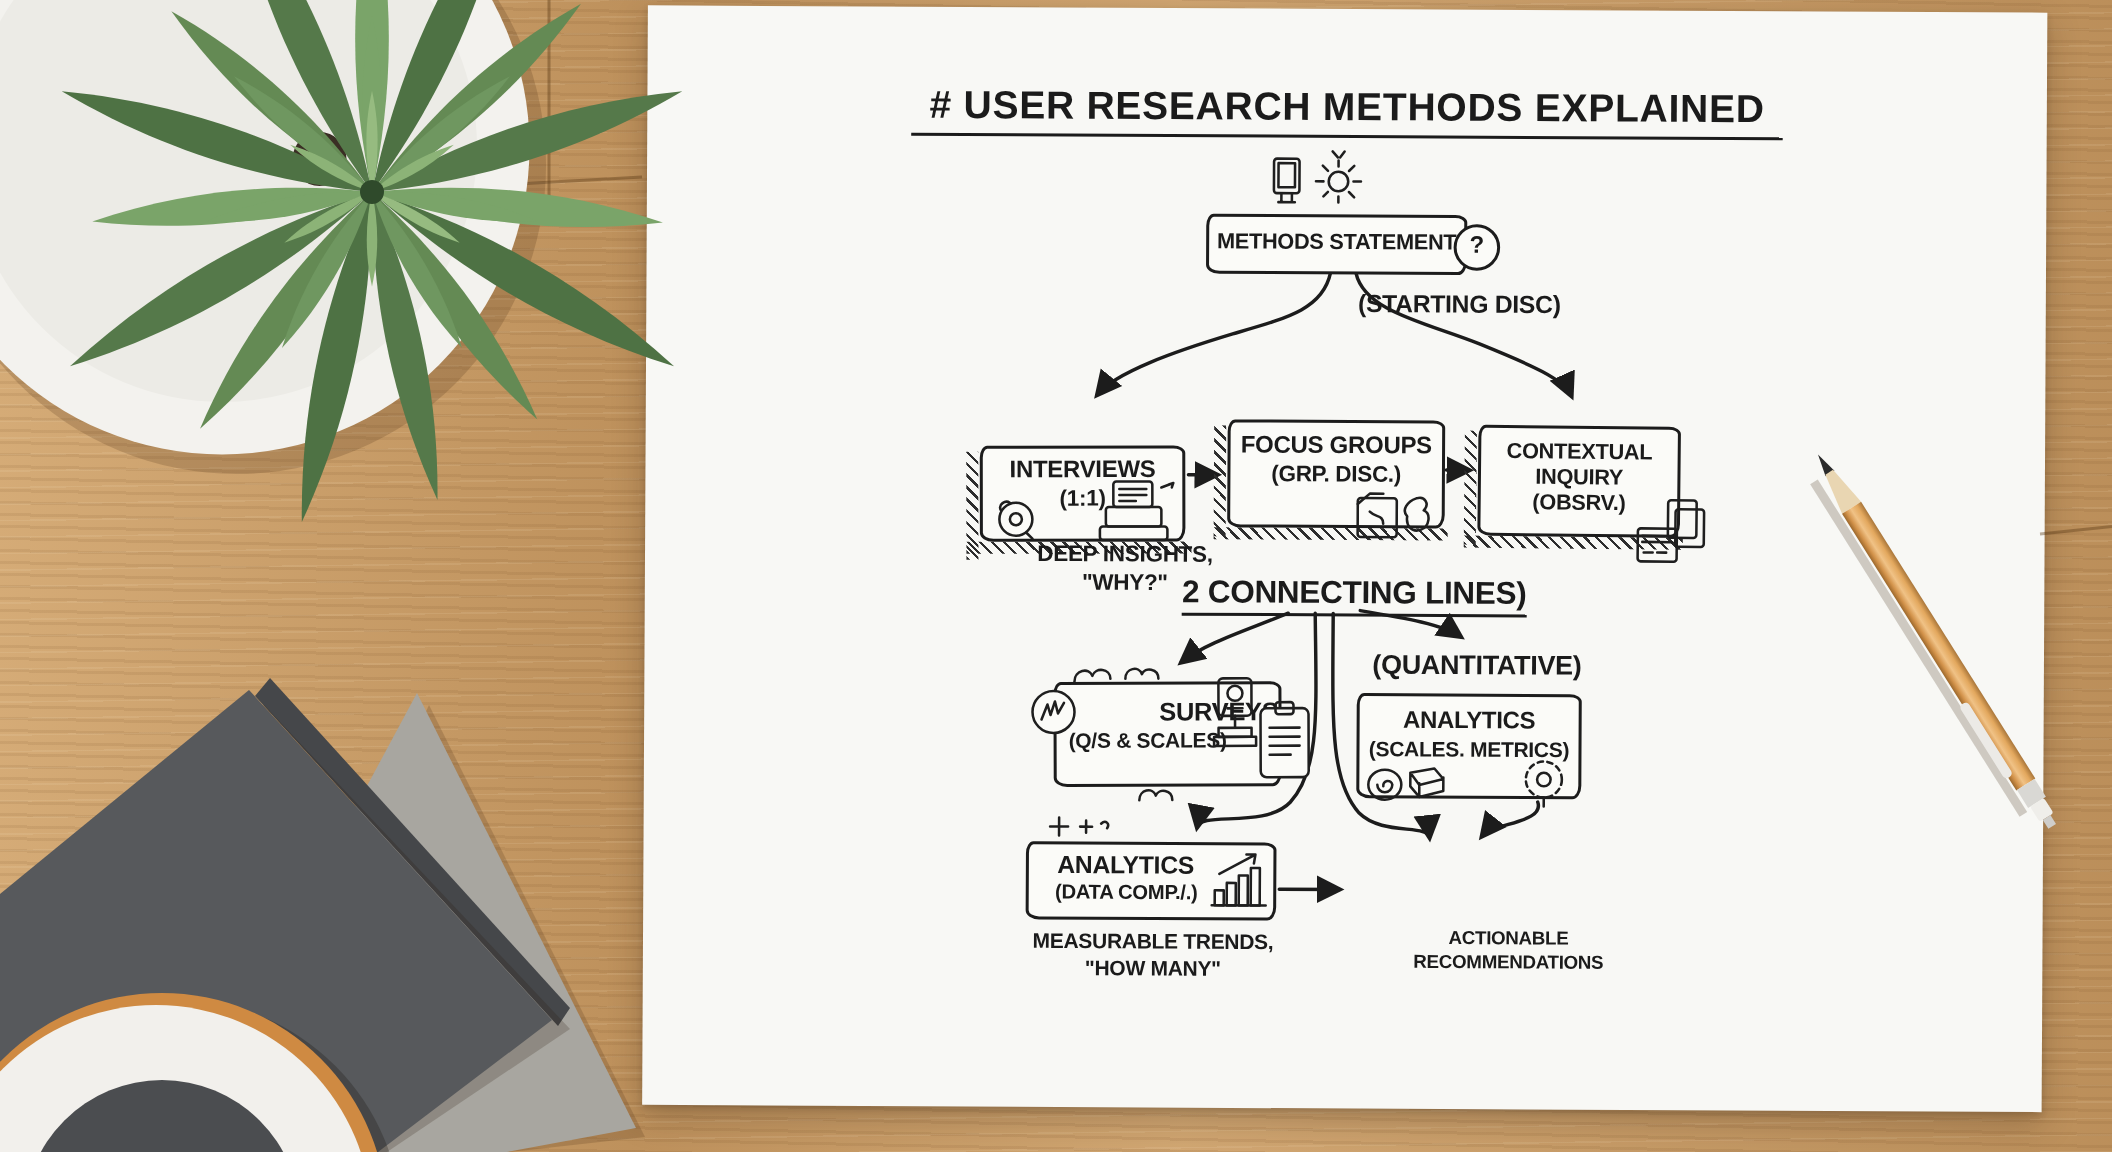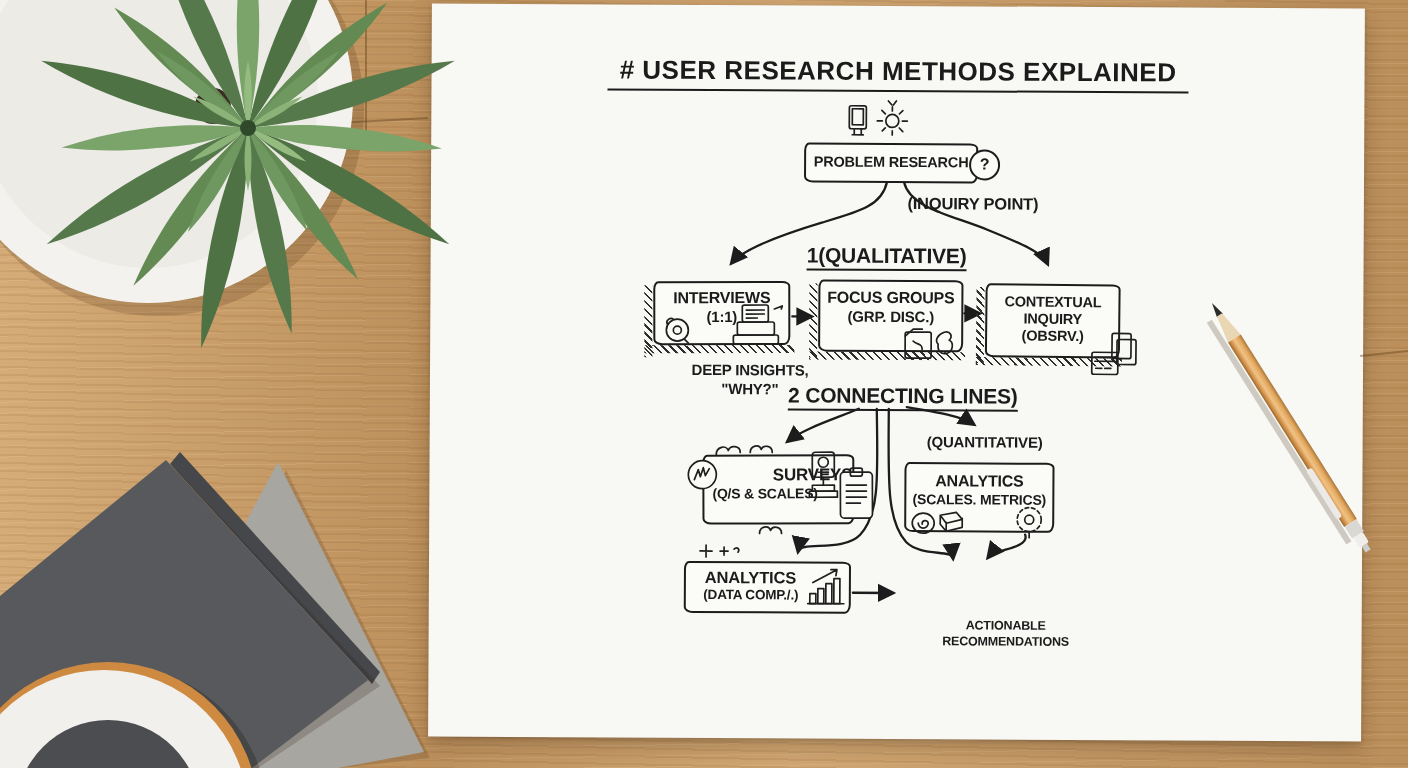--- a/index.html
+++ b/index.html
@@ -69,28 +69,27 @@
       <rect x="7" y="5" width="11" height="16"></rect>
     <path d="M9 25 v6 M16 25 v6 M7 31 h11"></path>
   </svg>
   <svg class="abs doodle" style="left:442px;top:92px" width="38" height="40">
     <circle cx="19" cy="23" r="6.5"></circle>
     <path d="M19 13 v-4 M26 16 l3.5 -3.5 M29 23 h5 M26 30 l3.5 3.5 M12 16 l-3.5 -3.5 M9 23 H4 M12 30 l-3 3 M19 33 v4"></path>
     <path d="M15 3 l3.5 4 M23 3 l-3 4"></path>
   </svg>
 
   <div class="abs sketchbox" style="left:373px;top:137px;width:174px;height:40px">
-    <div class="bt" style="font-size:14.5px;margin-top:9px">PROBLEM RESEARCH</div>
+    <div class="bt" style="font-size:14.5px;margin-top:9px">METHODS STATEMENT</div>
   </div>
   <div class="abs qbadge" style="left:538px;top:143px">?</div>
-  <div class="abs lbl" style="left:462px;top:188px;width:160px;font-size:16.5px;z-index:2">(INQUIRY POINT)</div>
-
-  <div class="abs lbl und" style="left:376px;top:238px;width:160px;font-size:21px"><span>1(QUALITATIVE)</span></div>
-
-  <div class="abs sketchbox" style="left:223px;top:276px;width:137px;height:64px;transform:rotate(-.4deg)">
+  <div class="abs lbl" style="left:462px;top:188px;width:160px;font-size:16.5px;z-index:2">(STARTING DISC)</div>
+
+
+  <div class="abs sketchbox" style="left:223px;top:292px;width:137px;height:64px;transform:rotate(-.4deg)">
     <div class="hatch" style="left:-11px;top:2px;width:8px;height:72px"></div>
     <div class="hatch" style="left:-11px;bottom:-10px;width:150px;height:8px"></div>
     <div class="bt" style="font-size:16px;margin-top:6px">INTERVIEWS</div>
     <div class="bt" style="font-size:15px">(1:1)</div>
     <svg class="abs doodle" style="left:5px;bottom:-4px" width="34" height="34">
       <circle cx="17" cy="17" r="11"></circle>
         <circle cx="17" cy="17" r="4"></circle>
         <path d="M7 11 c-2 -4 3 -7 6 -5 M24 26 l4 4"></path>
     </svg>
     <svg class="abs doodle" style="right:2px;bottom:-6px" width="62" height="46">
@@ -156,21 +155,21 @@
       <path d="M10 21 h20 M10 27 h20 M10 33 h20 M10 39 h14"></path>
     </svg>
     <svg class="abs doodle" style="left:8px;top:-18px" width="66" height="20">
       <path d="M4 16 c0 -8 10 -10 12 -4 c2 -6 12 -5 12 2 M38 14 c0 -7 9 -9 11 -3 c2 -5 11 -4 11 3"></path>
     </svg>
     <svg class="abs doodle" style="left:52px;bottom:-14px" width="34" height="16">
       <path d="M3 13 c0 -7 9 -9 11 -3 c2 -5 11 -4 11 3"></path>
     </svg>
   </div>
 
-  <div class="abs lbl" style="left:475px;top:427px;width:160px;font-size:15px;z-index:2">(QUANTITATIVE)</div>
+  <div class="abs lbl" style="left:475px;top:427px;width:160px;font-size:18px;z-index:2">(QUANTITATIVE)</div>
 
   <div class="abs sketchbox" style="left:475px;top:456px;width:150px;height:70px">
     <div class="bt" style="font-size:16px;margin-top:8px">ANALYTICS</div>
     <div class="bt" style="font-size:14px">(SCALES. METRICS)</div>
     <svg class="abs doodle" style="left:4px;bottom:-8px" width="62" height="32">
       <ellipse cx="13" cy="17" rx="11" ry="10"></ellipse>
         <path d="M8 17 a5 5 0 1 0 10 0 a3 3 0 1 0 -6 1"></path>
       <path d="M30 9 l16 -3 6 7 -16 4 z M30 9 v9 l6 7 16 -4 v-9 M36 16 v9"></path>
     </svg>
     <svg class="abs doodle" style="right:4px;bottom:-12px" width="38" height="40">
@@ -189,20 +188,24 @@
         <rect x="13" y="22" width="6" height="15"></rect>
       <rect x="21" y="17" width="6" height="20"></rect>
         <rect x="29" y="12" width="6" height="25"></rect>
       <path d="M8 16 L32 3 M32 3 h-6 M32 3 l-1 6"></path>
     </svg>
     <svg class="abs doodle" style="left:12px;top:-20px" width="44" height="20">
       <path d="M8 2 v12 M2 8 h12 M26 4 v8 M22 8 h8 M36 6 c3 -3 6 0 4 3"></path>
     </svg>
   </div>
 
+  <div class="abs note" style="left:250px;top:614px;width:180px;font-size:14px">
+    <div>MEASURABLE TRENDS,</div>
+    <div>"HOW MANY"</div>
+  </div>
 
   <div class="abs note" style="left:482px;top:612px;width:190px;font-size:12.5px">ACTIONABLE RECOMMENDATIONS</div>
 
 </div>
 
 <svg class="decor" width="1408" height="768" viewBox="0 0 1408 768">
   <defs>
     <path id="leafP" d="M0 0 C -9 -42 -13 -92 0 -150 C 13 -92 9 -42 0 0"></path>
     <linearGradient id="pg" x1="0" y1="0" x2="0" y2="1">
       <stop offset="0" stop-color="#a9763a"></stop>

